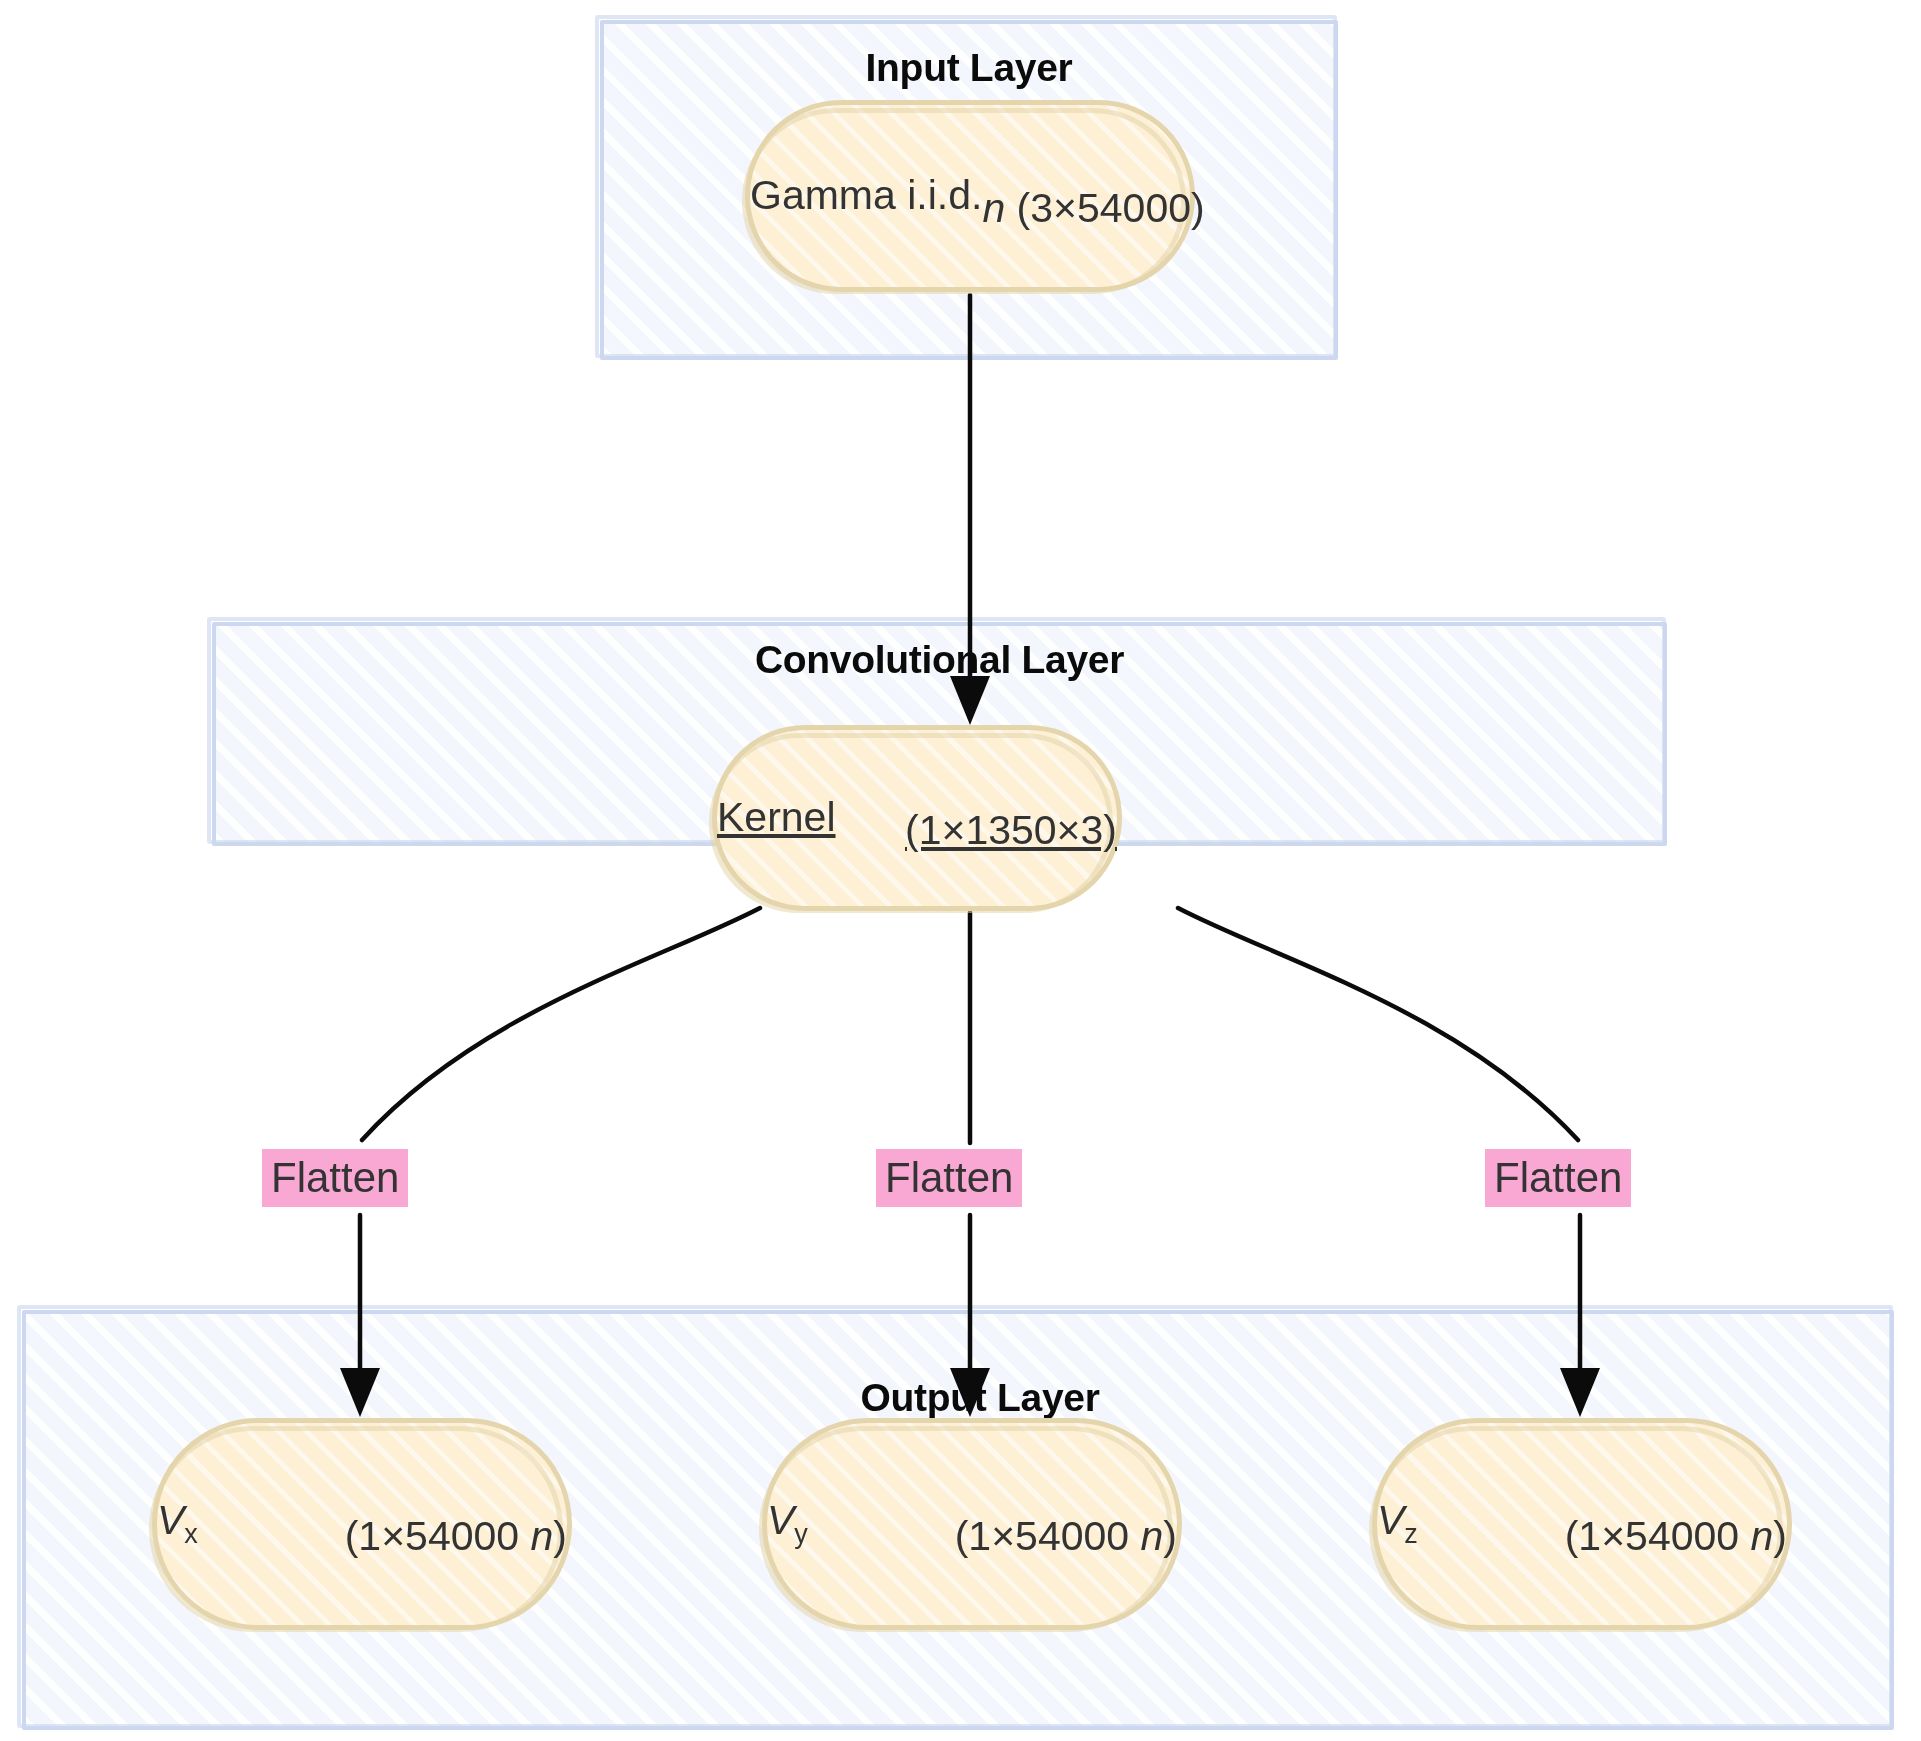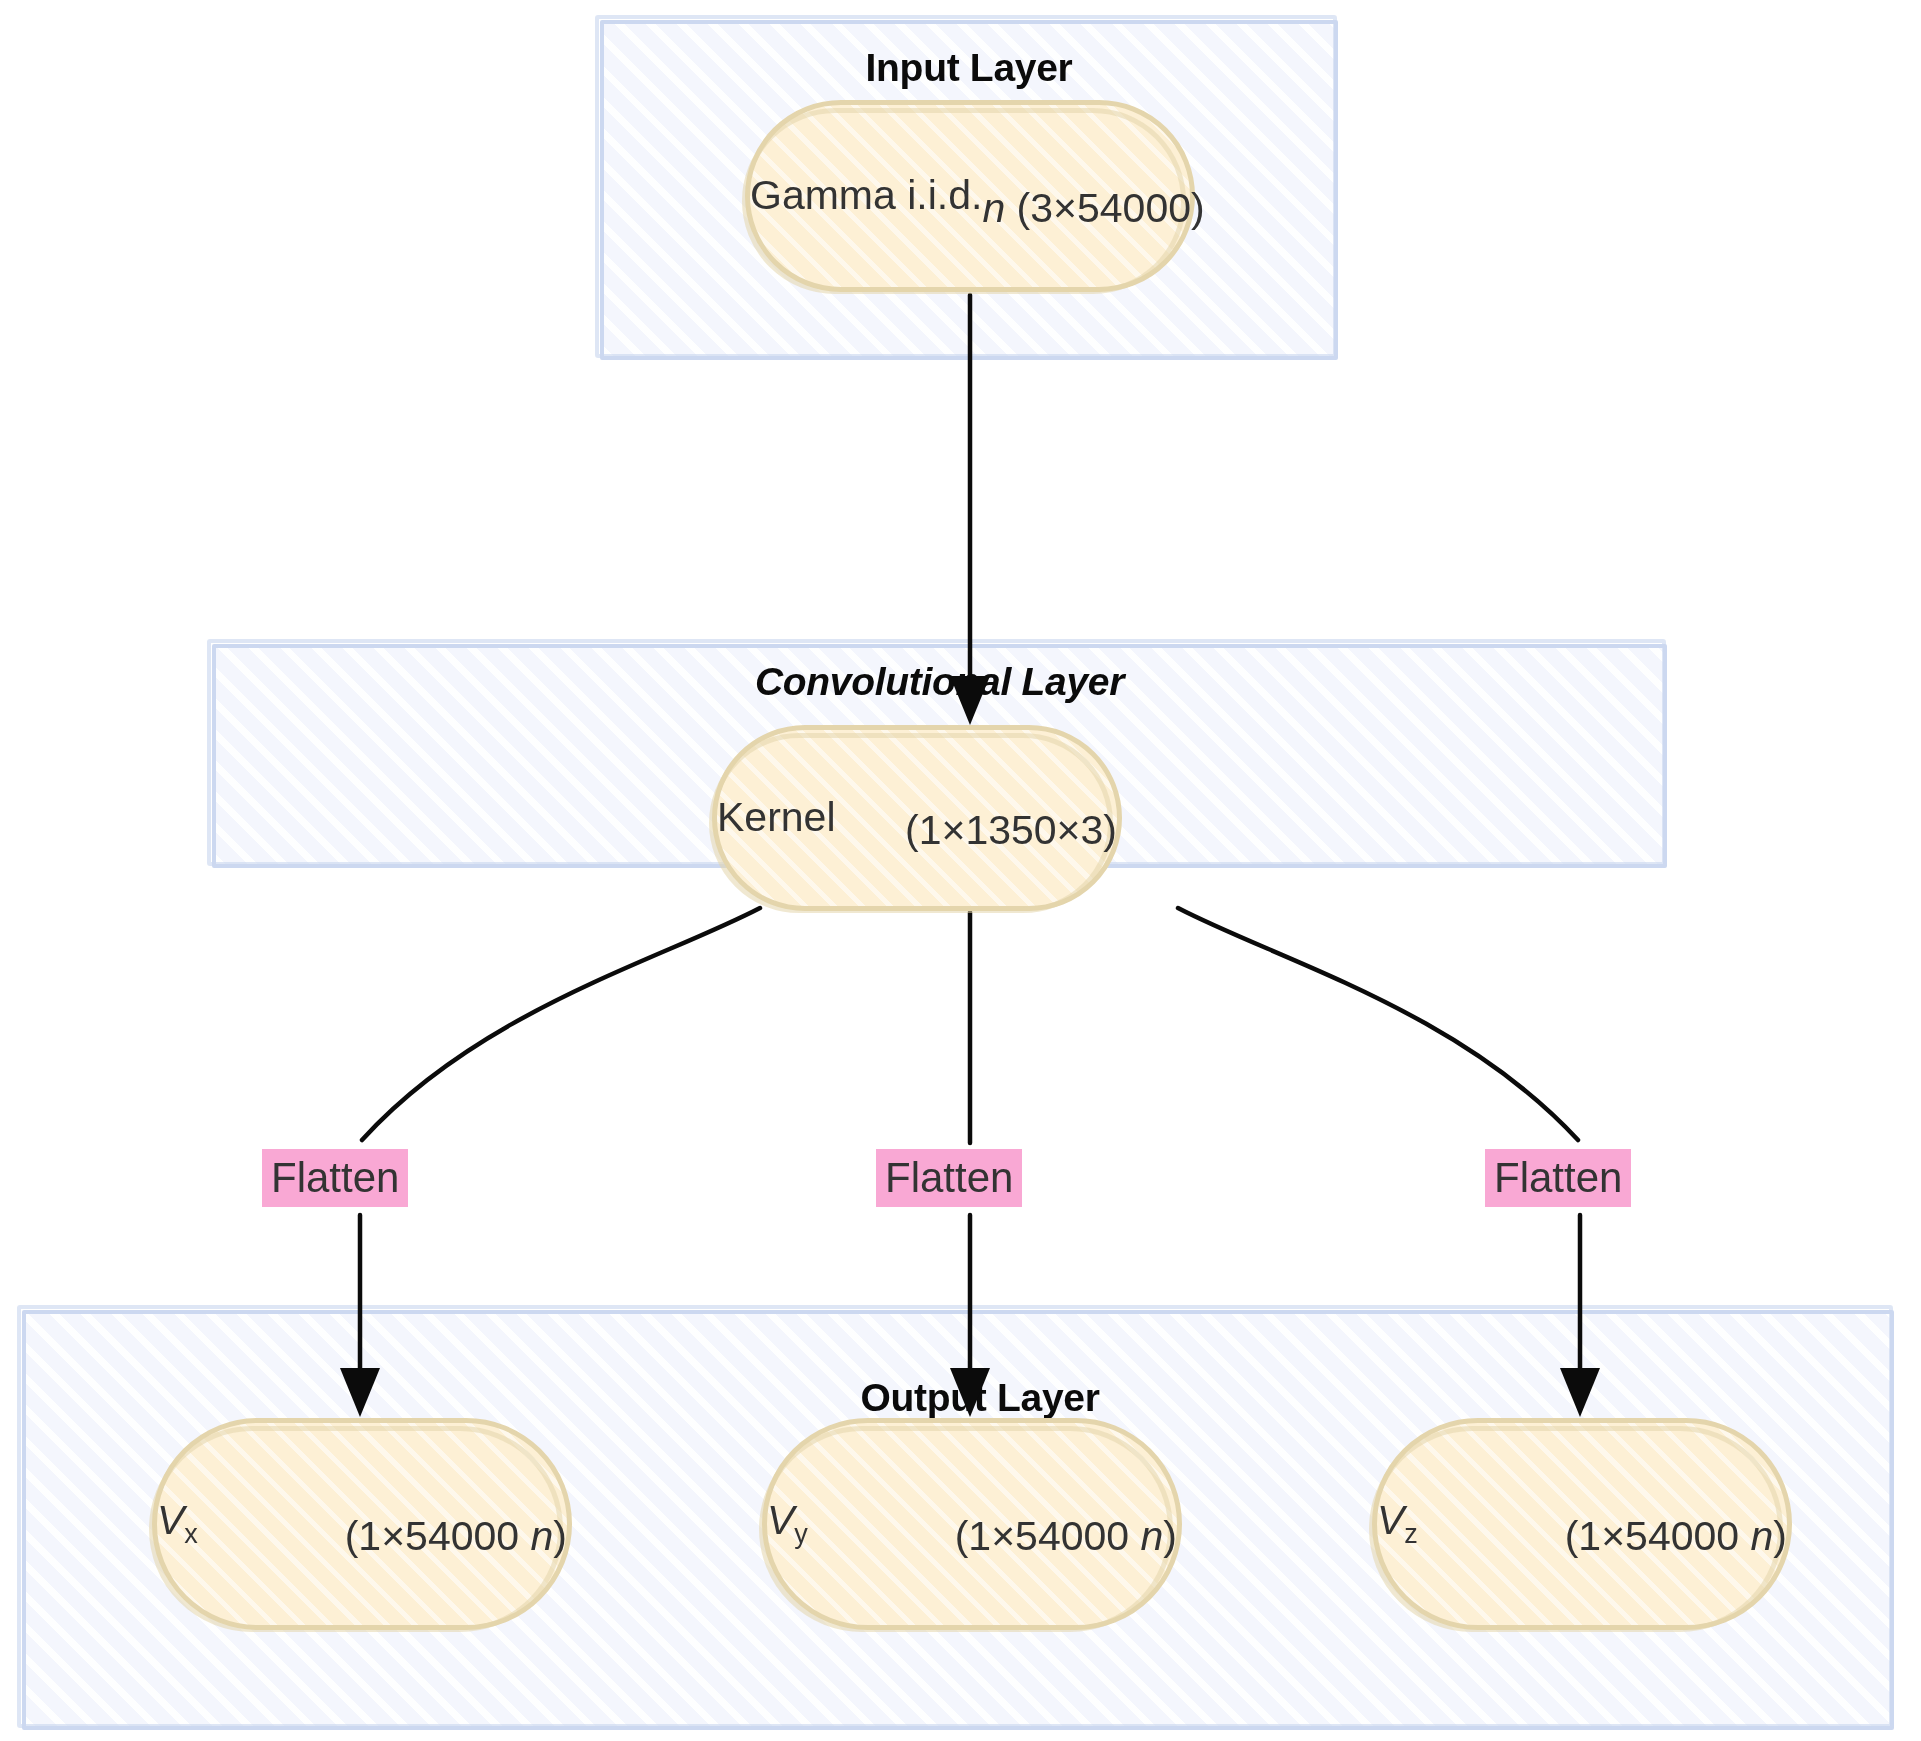--- a/index.html
+++ b/index.html
@@ -58,21 +58,21 @@
     text-align: center;
     font-size: 39px;
     font-weight: bold;
     color: #0b0b0b;
     letter-spacing: -0.3px;
     z-index: 6;
   }
 
   #sg-input      { left: 600px; top: 20px;   width: 738px;  height: 340px; }
   #sg-input .subgraph-title { top: 22px; }
-  #sg-conv       { left: 212px; top: 644px;  width: 1455px; height: 224px; font-style: italic; }
+  #sg-conv       { left: 212px; top: 622px;  width: 1455px; height: 224px; }
   #sg-conv .subgraph-title  { top: 12px; }
   #sg-output     { left: 22px;  top: 1310px; width: 1872px; height: 420px; }
   #sg-output .subgraph-title{ top: 62px; margin-left: 44px; }
 
   
   .node {
     position: absolute;
     box-sizing: border-box;
     background: #fdf0d5;
     border: 5px solid #e4d5ac;
@@ -107,21 +107,21 @@
     z-index: 2;
     white-space: nowrap;
     line-height: 1.15;
   }
   .node .line1 { font-size: 41px; }
   .node .line2 { font-size: 41px; margin-top: 26px; }
   .node .ital  { font-style: italic; }
   .node sub    { font-size: 0.66em; font-style: normal; }
 
   #node-input  { left: 745px;  top: 100px;  width: 450px;  height: 192px; }
-  #node-kernel { left: 712px;  top: 725px;  width: 410px;  height: 186px; }
+  #node-kernel { left: 712px;  top: 725px;  width: 410px;  height: 186px; text-decoration: underline; }
   #node-vx     { left: 152px;  top: 1418px; width: 420px;  height: 212px; }
   #node-vy     { left: 762px;  top: 1418px; width: 420px;  height: 212px; }
   #node-vz     { left: 1372px; top: 1418px; width: 420px;  height: 212px; }
 
   
   .edge-label {
     position: absolute;
     background: #f9a8d4;
     color: #333333;
     font-size: 42px;

